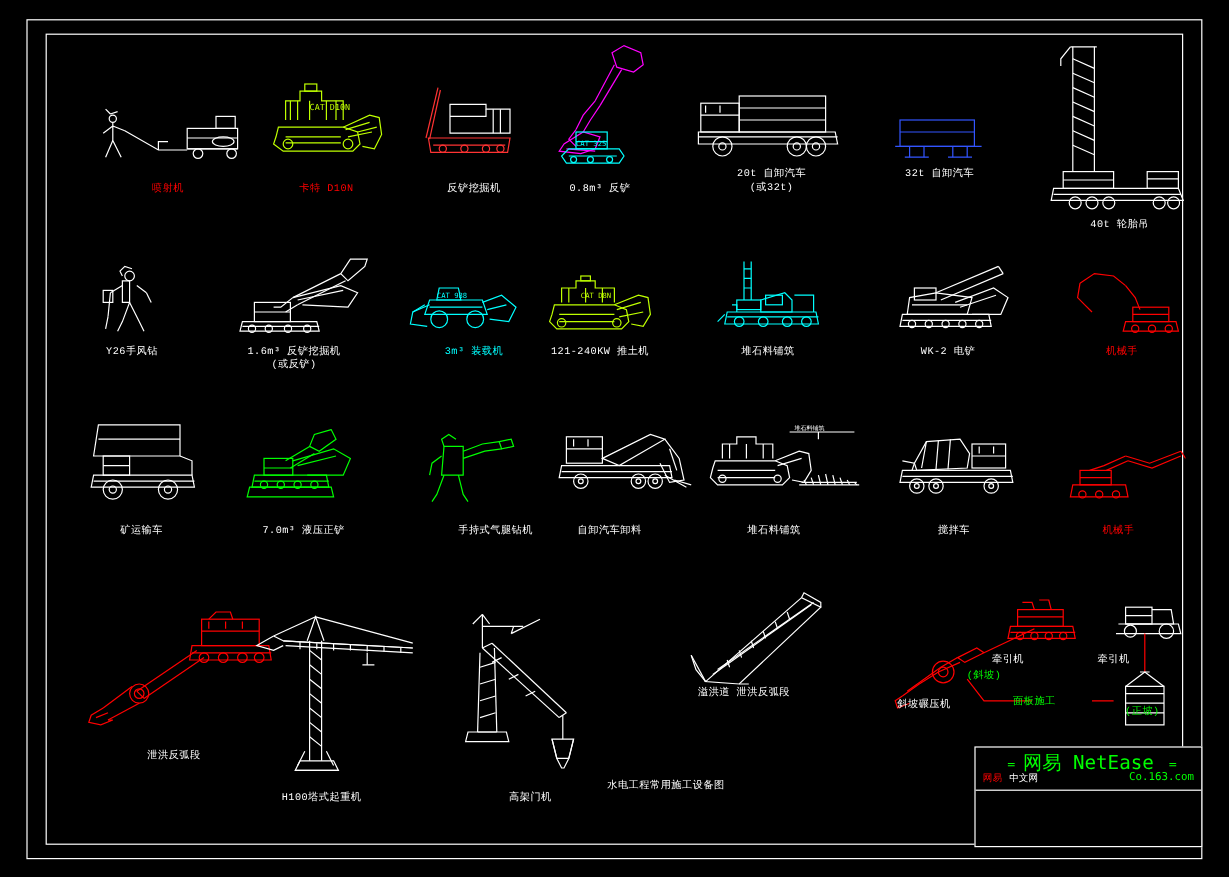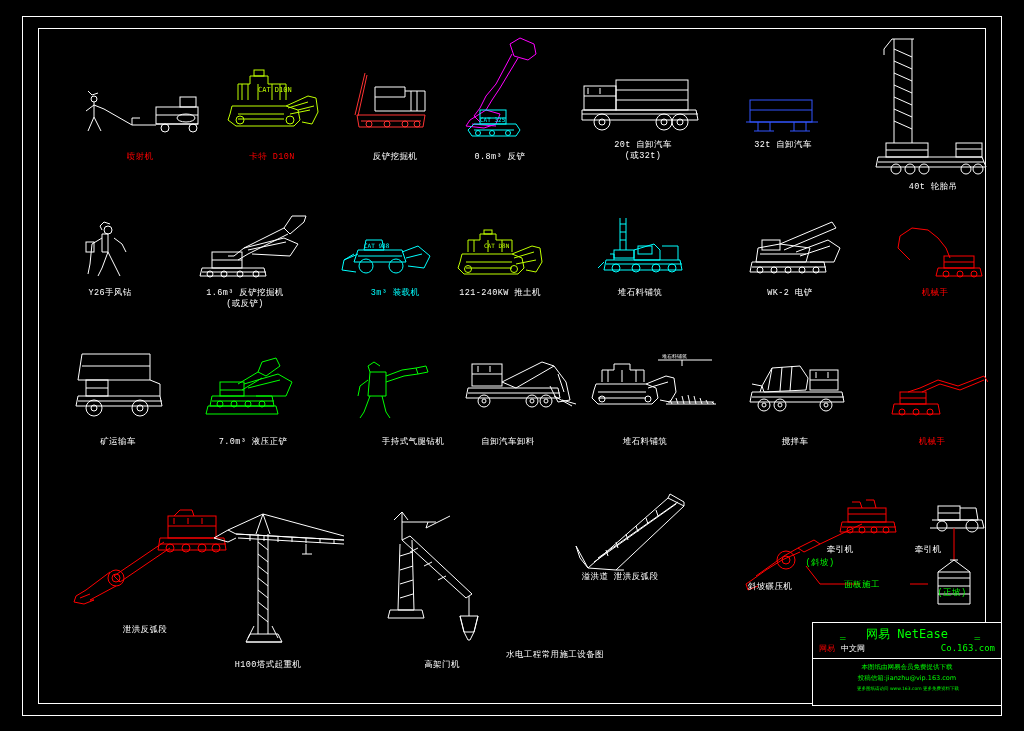--- a/index.html
+++ b/index.html
@@ -52,21 +52,21 @@
   }
   .netease-top {
     position:relative;
     height:36px;
     border-bottom:1px solid #ffffff;
   }
   .ne-eq { position:absolute; color:#00ff00; font-size:9px; }
   .ne-title {
     position:absolute; left:50%; top:3px;
     transform:translateX(-50%);
-    color:#00ff00; font-size:12px;
+    color:#00ff00; font-size:16px;
     font-family:"DejaVu Sans Mono", monospace;
     white-space:nowrap;
   }
   .ne-sub-red {
     position:absolute; left:6px; top:20px;
     color:#ff0000; font-size:8px; white-space:nowrap;
   }
   .ne-sub-w {
     position:absolute; left:28px; top:20px;
     color:#ffffff; font-size:8px; white-space:nowrap;
@@ -631,20 +631,15 @@
 
   <div class="netease-box">
     <div class="netease-top">
       <span class="ne-eq" style="left:26px;top:10px">=</span>
       <span class="ne-title"><span>网易</span> <span>NetEase</span></span>
       <span class="ne-eq" style="right:20px;top:10px">=</span>
       <span class="ne-sub-red">网易</span>
       <span class="ne-sub-w">中文网</span>
       <span class="ne-dom">Co.163.com</span>
     </div>
-    <div class="netease-bot">
-      <div class="ne-line ne-l1">本图纸由网易会员免费提供下载</div>
-      <div class="ne-line ne-l2">投稿信箱:jianzhu@vip.163.com</div>
-      <div class="ne-line ne-l3">更多图纸请访问 www.163.com    更多免费资料下载</div>
-    </div>
   </div>
 
 </div>
 
 </body></html>

